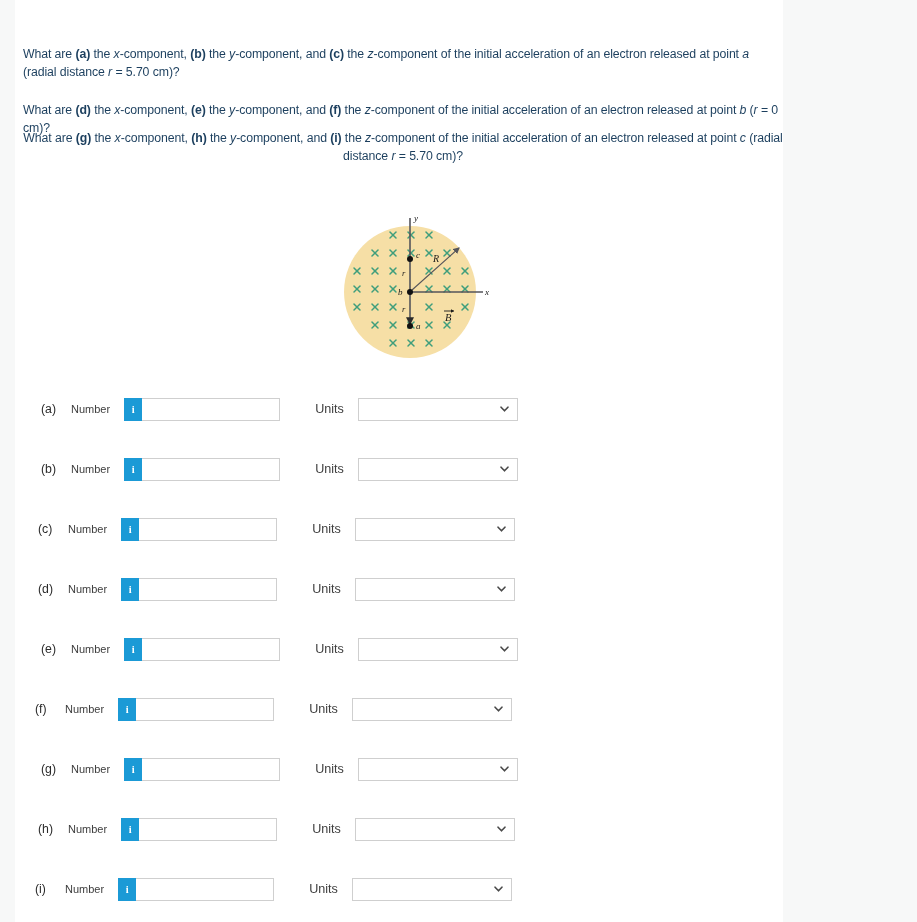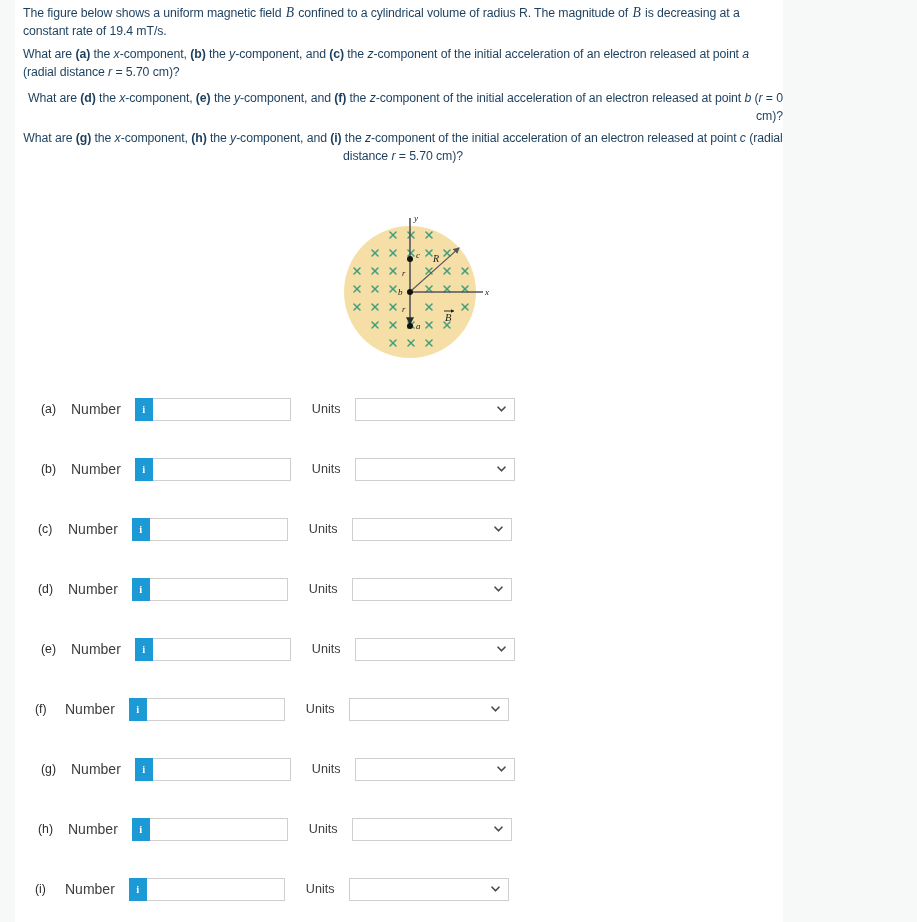--- a/index.html
+++ b/index.html
@@ -73,21 +73,21 @@
     align-items: center;
   }
   .row-letter {
     font-size: 12.3px;
     color: #2b2b2b;
     width: 26px;
     display: inline-block;
     flex: 0 0 auto;
   }
   .row-numlabel {
-    font-size: 14px;
+    font-size: 11px;
     color: #3d3d3d;
     flex: 0 0 auto;
     margin-left: 4px;
   }
   .input-group {
     display: flex;
     align-items: stretch;
     margin-left: 14px;
     height: 23px;
     flex: 0 0 auto;
@@ -115,21 +115,21 @@
     font-size: 12px;
     font-family: "Liberation Sans", sans-serif;
     padding: 0 6px;
     box-sizing: border-box;
     outline: none;
     color: #222;
   }
   .units-label {
     font-size: 12.6px;
     color: #3d3d3d;
-    margin-left: 21px;
+    margin-left: 35px;
     flex: 0 0 auto;
   }
   .units-select {
     margin-left: 14px;
     width: 160px;
     height: 23px;
     border: 1px solid #cfcfcf;
     background: #ffffff;
     box-sizing: border-box;
     position: relative;
@@ -153,29 +153,26 @@
     font-size: 12px;
     color: #222;
   }
 </style>
 </head>
 <body>
 
 <div id="page">
   <div id="content-card">
 
-    <div class="para qtext" style="top:4px;">
-      The figure below shows a uniform magnetic field <span class="mathvar-b">B</span> confined to a cylindrical volume of radius R. The magnitude of <span class="mathvar-b">B</span> is decreasing at a constant rate of <span>19.4 mT/s</span>.
-    </div>
 
     <div class="para qtext" style="top:46px;">
       What are <span class="bold">(a)</span> the <span class="italic">x</span>-component, <span class="bold">(b)</span> the <span class="italic">y</span>-component, and <span class="bold">(c)</span> the <span class="italic">z</span>-component of the initial acceleration of an electron released at point <span class="italic">a</span> (radial distance <span class="italic">r</span> = <span>5.70 cm</span>)?
     </div>
 
-    <div class="para qtext" style="top:90px;text-align:right;">
+    <div class="para qtext" style="top:102px;">
       What are <span class="bold">(d)</span> the <span class="italic">x</span>-component, <span class="bold">(e)</span> the <span class="italic">y</span>-component, and <span class="bold">(f)</span> the <span class="italic">z</span>-component of the initial acceleration of an electron released at point <span class="italic">b</span> (<span class="italic">r</span> = <span>0 cm</span>)?
     </div>
 
     <div class="para qtext" style="top:130px;text-align:center;">
       What are <span class="bold">(g)</span> the <span class="italic">x</span>-component, <span class="bold">(h)</span> the <span class="italic">y</span>-component, and <span class="bold">(i)</span> the <span class="italic">z</span>-component of the initial acceleration of an electron released at point <span class="italic">c</span> (radial distance <span class="italic">r</span> = <span>5.70 cm</span>)?
     </div>
 
     <div id="figure-wrap">
       <svg id="figure-svg" width="165" height="165" viewBox="0 0 165 165" xmlns="http://www.w3.org/2000/svg">
         <defs>

